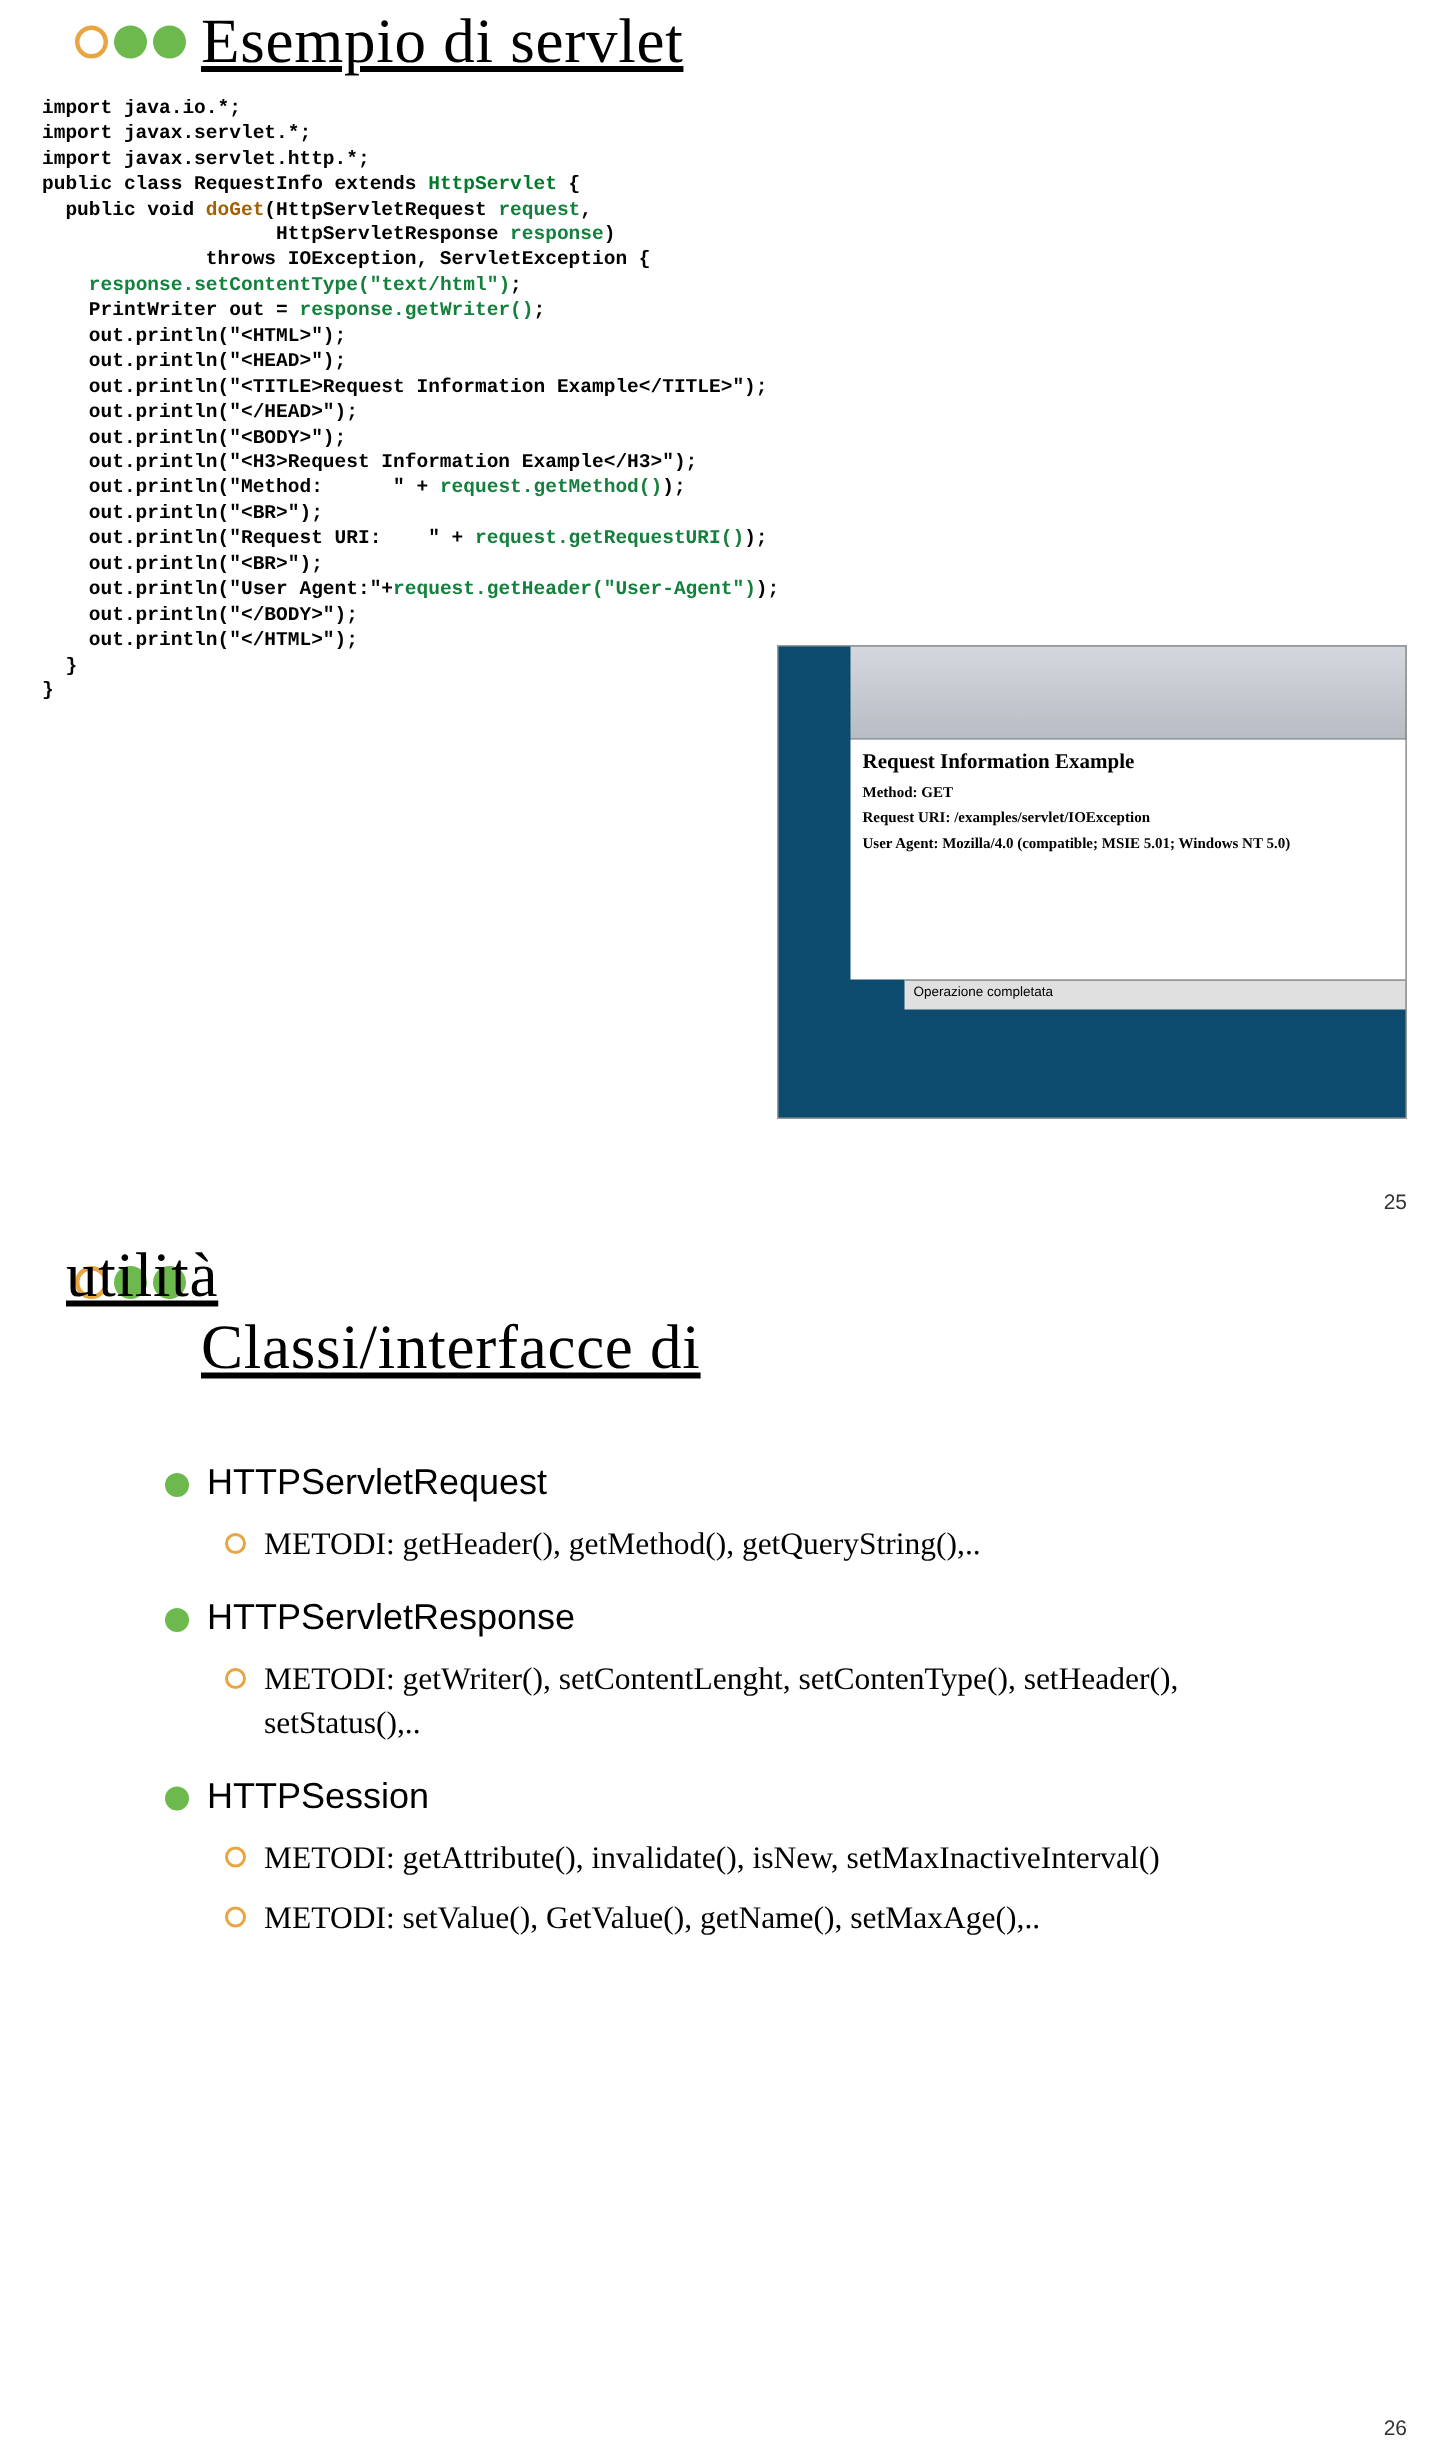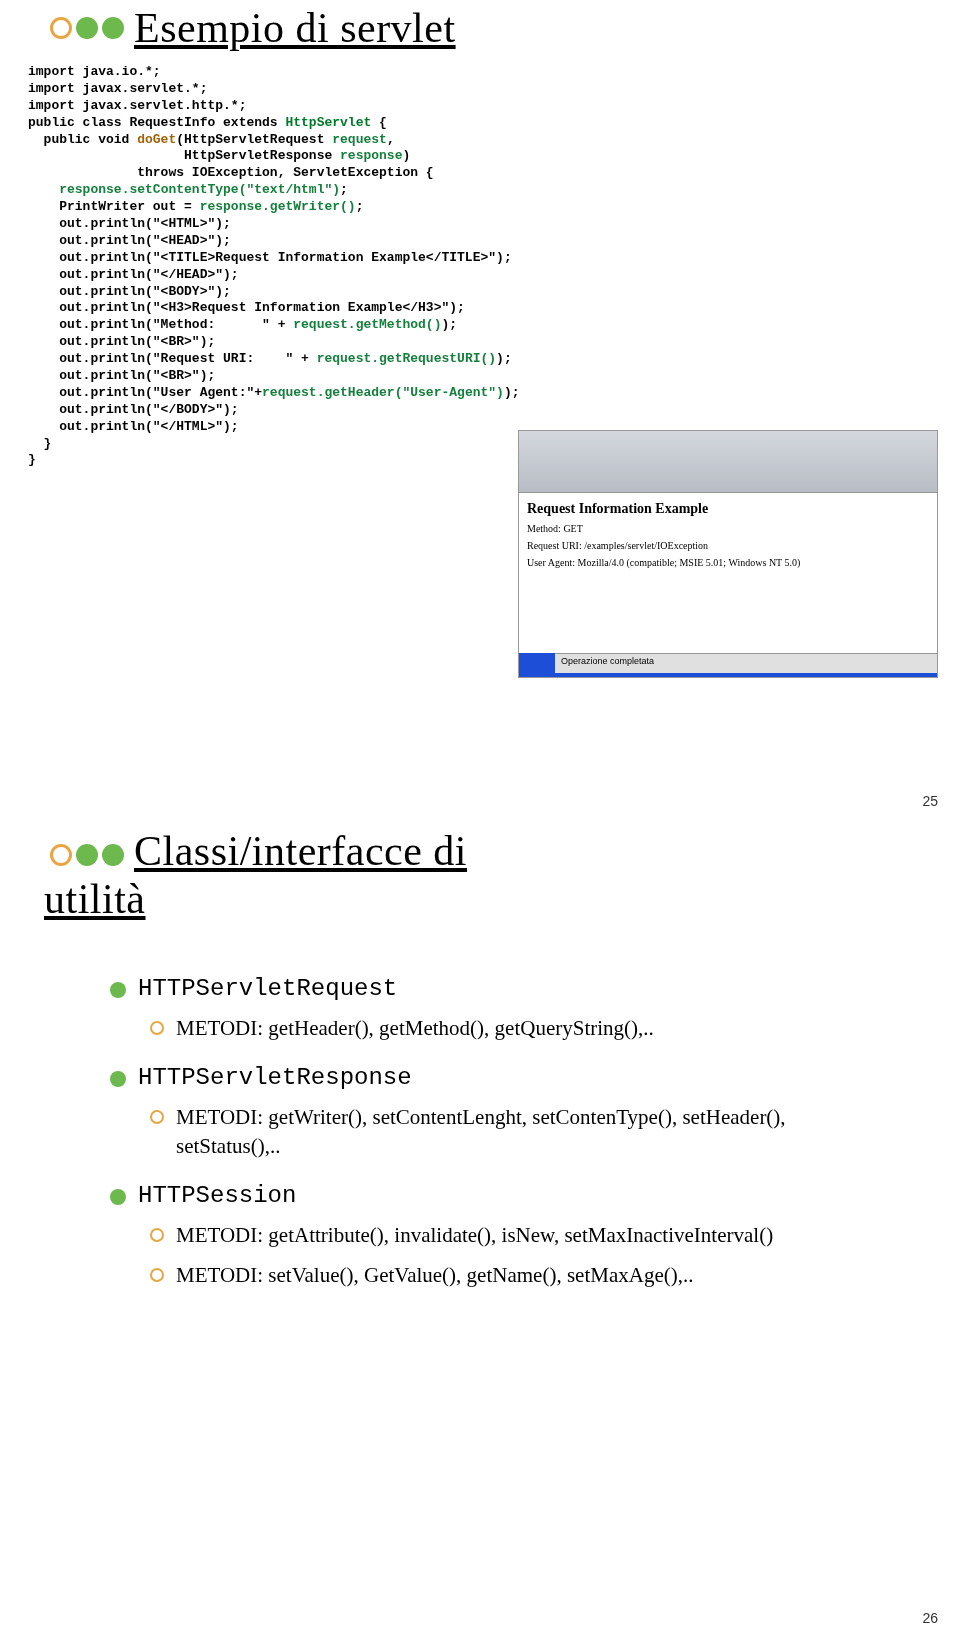--- a/index.html
+++ b/index.html
@@ -11,31 +11,31 @@
   .circ { width: 22px; height: 22px; border-radius: 50%; display: inline-block; }
   .circ.outline { border: 3px solid #e8a642; background: #fff; }
   .circ.fill { background: #6db94e; border: none; }
   .title-row { display: flex; align-items: center; padding: 4px 50px 0 50px; }
   .title { font-size: 42px; font-weight: normal; text-decoration: underline; font-family: Georgia, 'Times New Roman', serif; letter-spacing: 0.5px; }
   .code { font-family: 'Courier New', Courier, monospace; font-size: 13px; font-weight: bold; line-height: 1.3; white-space: pre; padding: 12px 28px 0 28px; color: #000; }
   .c-type { color: #007a2a; }
   .c-kw { color: #a16207; }
   .c-red { color: #15803d; }
   .pagenum { position: absolute; bottom: 8px; right: 22px; font-size: 14px; color: #333; }
-  .browser-img { position: absolute; right: 22px; top: 430px; width: 420px; height: 248px; border: 1px solid #999; background: #1d4ed8; font-size: 9px; }
+  .browser-img { position: absolute; right: 22px; top: 430px; width: 420px; height: 316px; border: 1px solid #999; background: #0c4a6e; font-size: 9px; padding-left: 48px; }
   .browser-top { background: linear-gradient(#d4d8de, #b8bcc4); height: 62px; border-bottom: 1px solid #999; }
   .browser-body { background: #fff; padding: 8px; height: 160px; }
   .browser-body h4 { font-family: 'Times New Roman', serif; font-size: 14px; font-weight: bold; margin-bottom: 6px; }
-  .browser-body p { font-family: 'Times New Roman', serif; font-size: 10px; margin: 6px 0; }
+  .browser-body p { font-family: 'Times New Roman', serif; font-size: 10px; margin: 6px 0; font-weight: bold; }
   .browser-status { background: #e0e0e0; height: 20px; border-top: 1px solid #999; padding: 2px 6px; font-size: 9px; margin-left: 36px; }
   .slide2 .title-row { padding-top: 10px; }
   .content2 { padding: 30px 90px 0 110px; }
   .item-l1 { display: flex; align-items: flex-start; margin: 22px 0 8px 0; }
   .item-l2 { display: flex; align-items: flex-start; margin: 12px 0 8px 40px; }
-  .txt-l1 { font-family: Liberation Mono, monospace; font-size: 24px; margin-left: 12px; color: #000; }
+  .txt-l1 { font-family: Liberation Sans, sans-serif; font-size: 24px; margin-left: 12px; color: #000; }
   .txt-l2 { font-family: Georgia, 'Times New Roman', serif; font-size: 21px; margin-left: 12px; color: #000; line-height: 1.35; }
   .b1 { width: 16px; height: 16px; border-radius: 50%; background: #6db94e; flex-shrink: 0; margin-top: 7px; }
   .b2 { width: 14px; height: 14px; border-radius: 50%; border: 2px solid #e8a642; background: #fff; flex-shrink: 0; margin-top: 7px; }
   .title2wrap { display: flex; flex-direction: column; }
 </style>
 </head>
 <body>
 
 <div class="slide slide1">
   <div class="title-row">
@@ -66,22 +66,22 @@
 </div>
 
 <div class="slide slide2">
   <div class="title-row">
     <span class="bullets" style="margin-top:-40px;">
       <span class="circ outline"></span>
       <span class="circ fill"></span>
       <span class="circ fill"></span>
     </span>
     <span class="title2wrap">
+      <span class="title" style="margin-left:-90px;">utilità</span>
       <span class="title">Classi/interfacce di</span>
-      <span class="title" style="margin-left:-90px;">utilità</span>
     </span>
   </div>
 
   <div class="content2" id="content2">
       <div class="item-l1">
         <span class="b1"></span>
         <span class="txt-l1">HTTPServletRequest</span>
       </div>
       <div class="item-l2">
         <span class="b2"></span>

